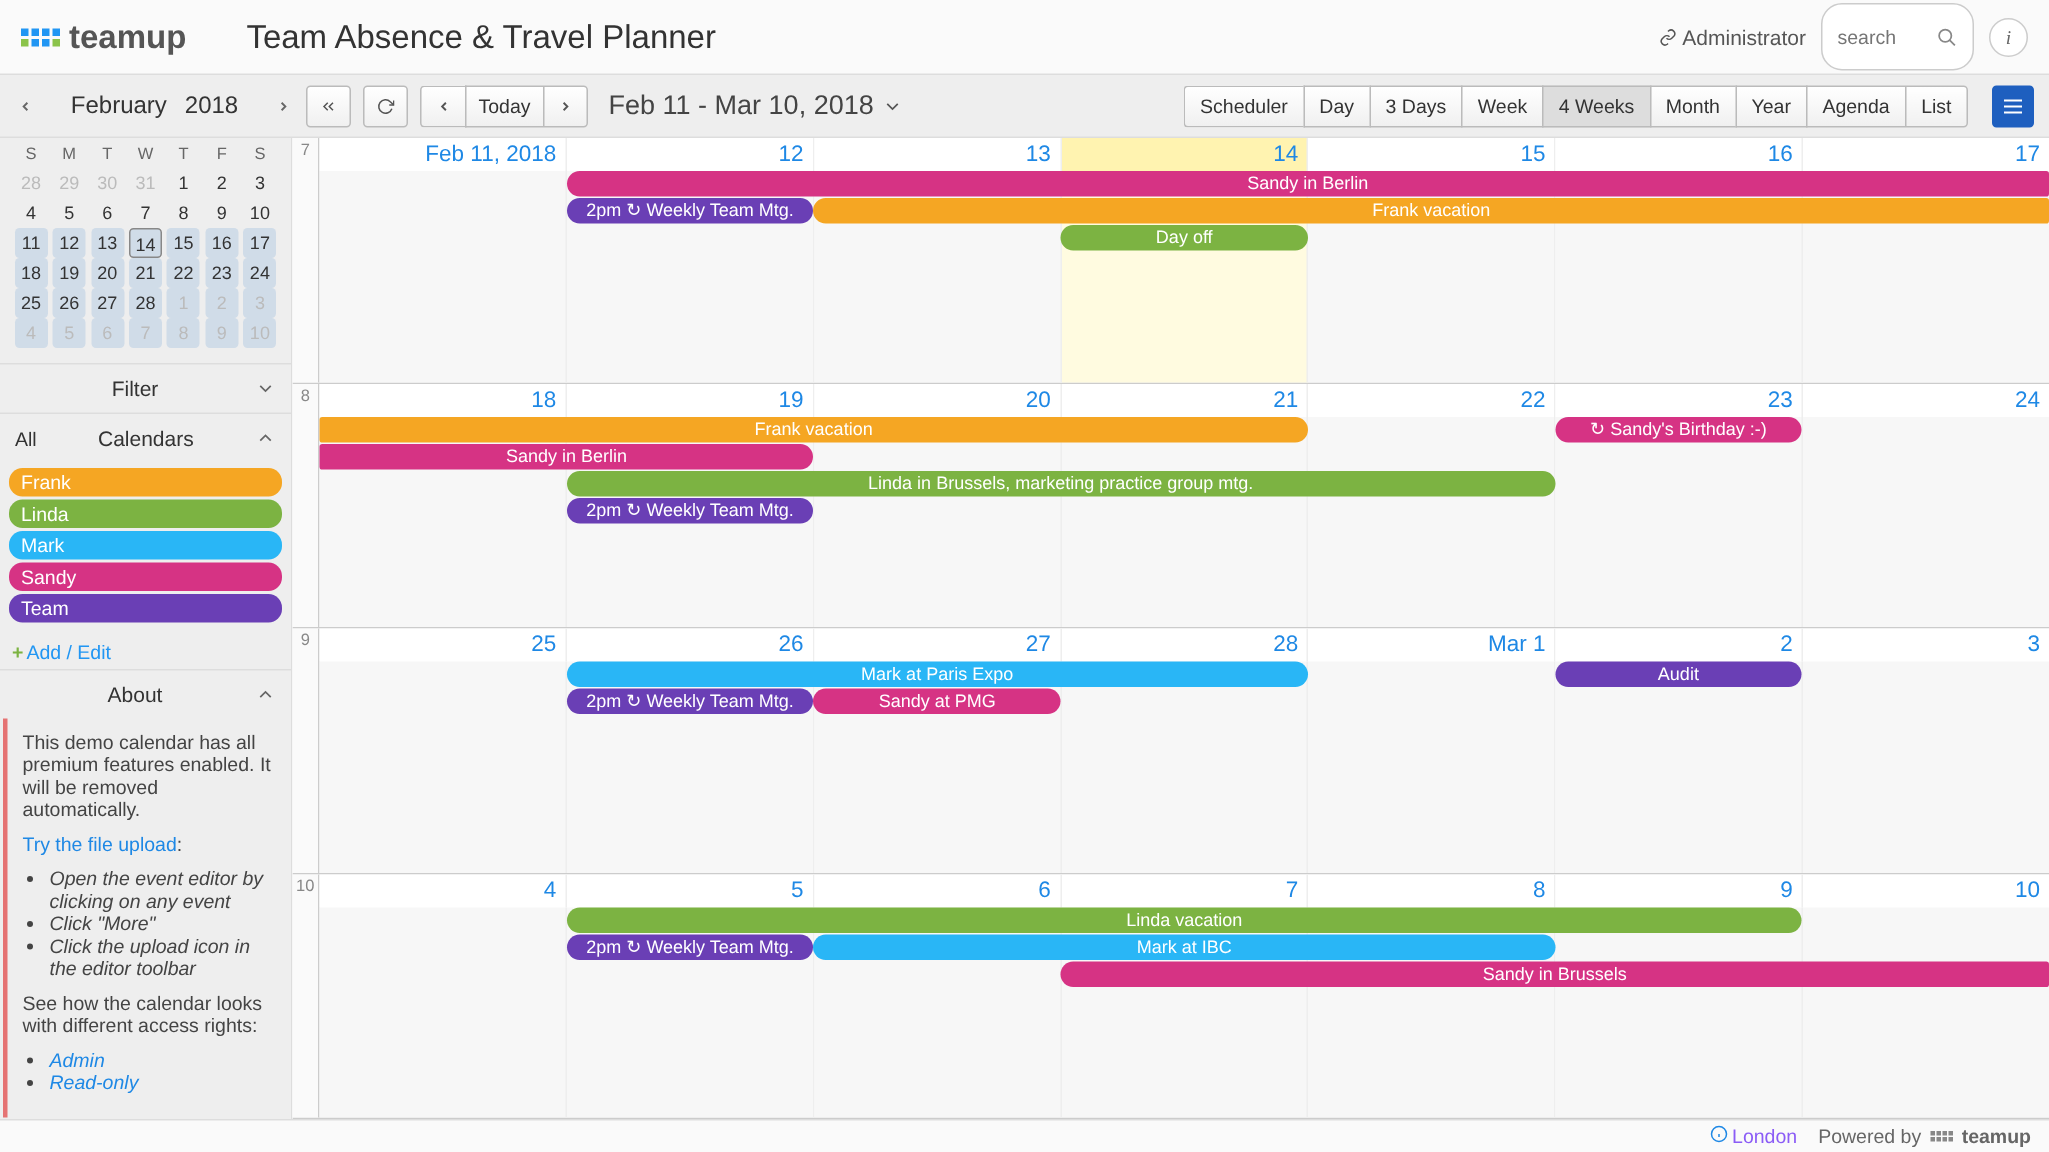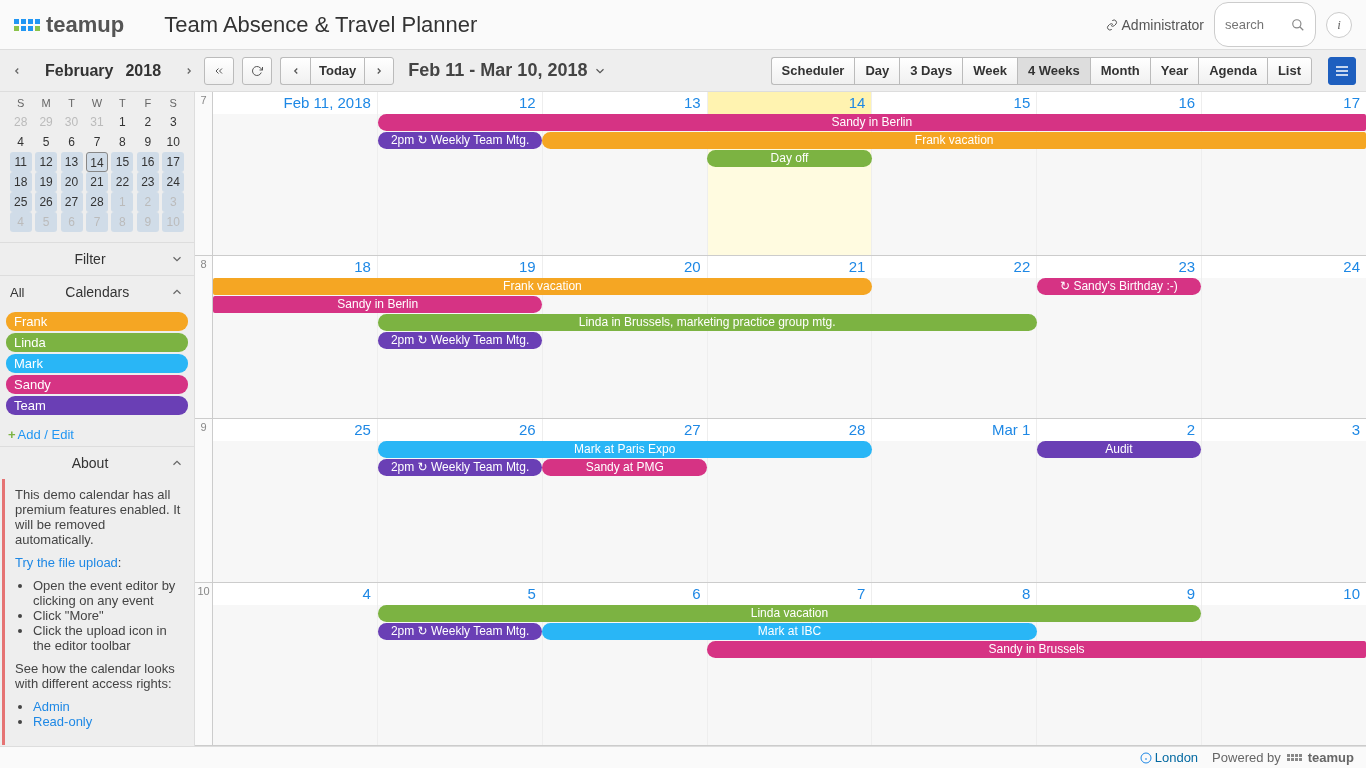--- a/index.html
+++ b/index.html
@@ -10,21 +10,21 @@
 .logo-mark span { width: 5px; height: 5px; background: #2196f3; }
 .logo-mark span:nth-child(5),.logo-mark span:nth-child(8) { background: #8bc34a; }
 .logo-text { font-size: 22px; font-weight: 600; color: #555; }
 .page-title { font-size: 22px; color: #333; }
 .header-right { margin-left: auto; display: flex; align-items: center; gap: 10px; }
 .admin-link { color: #555; font-size: 14px; display: flex; align-items: center; gap: 4px; cursor: pointer; }
 .search-box { border: 1px solid #ccc; border-radius: 14px; padding: 14px 10px; display: flex; align-items: center; gap: 6px; background: #fff; }
 .search-box input { border: none; outline: none; width: 60px; font-size: 13px; color: #999; }
 .info-btn { width: 26px; height: 26px; border: 1px solid #ccc; border-radius: 50%; display: flex; align-items: center; justify-content: center; font-style: italic; font-family: Georgia, serif; color: #666; cursor: pointer; background: #fff; }
 
-.toolbar { display: flex; align-items: center; height: 42px; padding: 0 10px; border-bottom: 1px solid #ddd; background: #eee; gap: 8px; font-weight: bold; }
+.toolbar { display: flex; align-items: center; height: 42px; padding: 0 10px; border-bottom: 1px solid #ddd; background: #eee; gap: 8px; }
 .tb-btn { border: 1px solid #bbb; background: linear-gradient(#fff,#f0f0f0); border-radius: 3px; padding: 4px 8px; height: 28px; display: flex; align-items: center; justify-content: center; cursor: pointer; font-size: 13px; color: #333; }
 .tb-btn.nav { width: 30px; }
 .tb-group { display: flex; }
 .tb-group .tb-btn { border-radius: 0; border-right-width: 0; text-align: right; }
 .tb-group .tb-btn:first-child { border-radius: 3px 0 0 3px; }
 .tb-group .tb-btn:last-child { border-radius: 0 3px 3px 0; border-right-width: 1px; }
 .date-range { font-size: 18px; color: #444; display: flex; align-items: center; gap: 6px; margin-left: 6px; }
 .view-switch { margin-left: auto; display: flex; gap: 0; }
 .view-switch .tb-btn { border-radius: 0; border-right-width: 0; padding: 4px 10px; }
 .view-switch .tb-btn:first-child { border-radius: 3px 0 0 3px; }
@@ -51,21 +51,21 @@
 .side-head .all { font-size: 13px; }
 .side-head .title { font-size: 14px; flex: 1; text-align: center; }
 .chev { color: #666; }
 .cal-list { padding: 4px 6px 8px; display: flex; flex-direction: column; gap: 2px; }
 .cal-item { color: #fff; padding: 2px 8px; border-radius: 9px; font-size: 13px; cursor: pointer; }
 .add-edit { color: #2196f3; padding: 4px 8px; cursor: pointer; }
 .add-edit .plus { color: #7cb342; font-weight: bold; margin-right: 2px; }
 .about-body { padding: 8px 10px; font-size: 13px; color: #444; border-left: 3px solid #e57373; margin-left: 2px; }
 .about-body p { margin-bottom: 8px; }
 .about-link { color: #1e88e5; cursor: pointer; }
-.about-body ul { padding-left: 18px; margin-bottom: 8px; }
+.about-body ul { padding-left: 18px; margin-bottom: 8px; font-style: italic; }
 
 .grid { flex: 1; display: flex; flex-direction: column; overflow: hidden; background: #fff; position: relative; }
 .ghead { display: flex; border-bottom: 1px solid #ccc; background: #eee; height: 22px; align-items: stretch; }
 .corner { width: 18px; border-right: 1px solid #ccc; display: flex; align-items: center; justify-content: center; color: #888; cursor: pointer; }
 .dcol { flex: 1; text-align: center; font-size: 13px; color: #555; border-right: 1px solid #ddd; line-height: 22px; }
 .dcol:last-child { border-right: none; }
 .weeks { flex: 1; display: flex; flex-direction: column; }
 .wk { flex: 1; display: flex; border-bottom: 1px solid #ccc; position: relative; }
 .wkno { width: 18px; border-right: 1px solid #ccc; text-align: center; font-size: 11px; color: #888; padding-top: 2px; background: #fafafa; }
 .wkbody { flex: 1; position: relative; }
@@ -76,21 +76,21 @@
 .dn-bg { position: absolute; top: 22px; bottom: 0; display: flex; left: 0; right: 0; }
 .dn-bg .c { flex: 1; border-right: 1px solid #eee; background: #f7f7f7; }
 .dn-bg .c:last-child { border-right: none; }
 .dn-bg .c.today { background: #fffbe0; }
 .events { position: absolute; top: 22px; left: 0; right: 0; }
 .ev { position: absolute; height: 17px; line-height: 17px; font-size: 12px; color: #fff; padding: 0 6px; border-radius: 2px; white-space: nowrap; overflow: hidden; cursor: pointer; text-align: center; }
 .ev.round-l { border-top-left-radius: 9px; border-bottom-left-radius: 9px; }
 .ev.round-r { border-top-right-radius: 9px; border-bottom-right-radius: 9px; }
 
 .footer { height: 22px; border-top: 1px solid #ddd; display: flex; align-items: center; justify-content: flex-end; padding: 0 12px; gap: 14px; font-size: 13px; color: #666; background: #fafafa; }
-.footer .tz { color: #0369a1; cursor: pointer; display: flex; align-items: center; gap: 3px; }
+.footer .tz { color: #8b5cf6; cursor: pointer; display: flex; gap: 3px; }
 .footer .pw { display: flex; align-items: center; gap: 6px; }
 .footer .mini-logo { display: grid; grid-template-columns: repeat(4,3px); gap: 1px; }
 .footer .mini-logo span { width: 3px; height: 3px; background: #888; }
 svg { display: block; }
 </style>
 </head>
 <body>
 
 <div class="header">
   <div class="logo">

